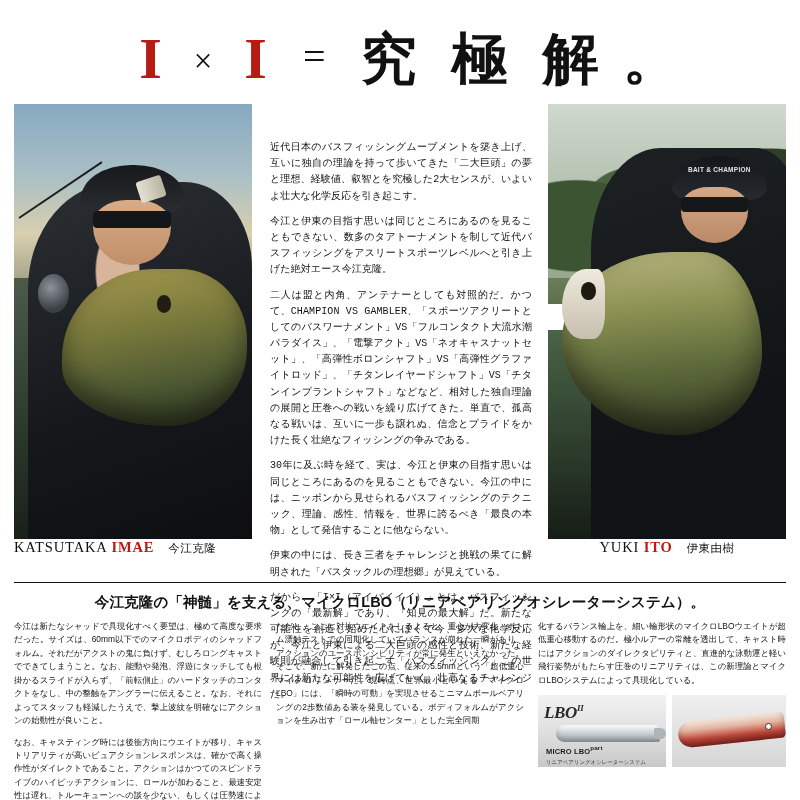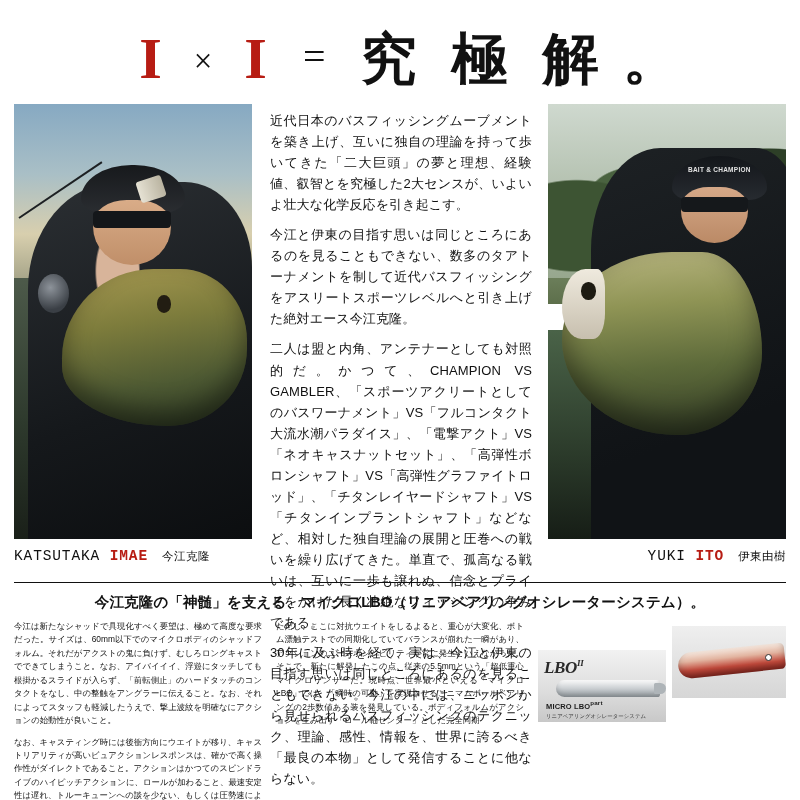--- a/index.html
+++ b/index.html
@@ -83,48 +83,48 @@
     flex-direction: column;
   }
   .photo {
     width: 238px;
     height: 435px;
     position: relative;
     overflow: hidden;
     border: 0;
   }
   .caption {
-    padding-top: 9px;
-    font-family: Liberation Mono, monospace;
+    font-family: Liberation Serif, serif;
     font-size: 14.5px;
     letter-spacing: 0.06em;
     color: #111;
     white-space: nowrap;
   }
   .caption .em {
     color: #b71c13;
     font-weight: 700;
   }
   .caption .jp {
     font-size: 11.5px;
     margin-left: 14px;
     letter-spacing: 0.04em;
   }
-  .caption.right { text-align: right; }
+  .caption.right { text-align: center; }
 
   
   .text-col {
     flex: 1 1 auto;
     padding: 6px 6px 0 8px;
-    font-family: Liberation Sans, sans-serif;
-    font-size: 13px;
+    font-family: Liberation Mono, monospace;
+    font-size: 10px;
     line-height: 1.62;
     letter-spacing: 0.01em;
     color: #111;
     text-align: justify;
+    margin-top: 30px;
   }
   .text-col p { margin: 0 0 9px 0; }
 
   
   .ph-sky {
     position: absolute; left: 0; top: 0; width: 100%; height: 46%;
     background: linear-gradient(180deg,#7fa6bf 0%, #cfd9d6 45%, #e8e2cf 72%, #b9b59a 100%);
   }
   .ph-water {
     position: absolute; left: 0; top: 44%; width: 100%; height: 56%;
@@ -266,21 +266,20 @@
     display: flex;
     gap: 6px;
     align-items: flex-start;
   }
   .prod-left {
     flex: 0 0 128px;
     position: relative;
     height: 72px;
     background: linear-gradient(180deg,#f2f2f2 0%, #dcdcdc 60%, #c8c8c8 100%);
     overflow: hidden;
-    margin-top: 24px;
   }
   .lbo-logo {
     position: absolute; left: 6px; top: 4px;
     font-family: "Liberation Serif", serif;
     font-size: 17px; font-weight: 700; font-style: italic;
     color: #2a2a2a; letter-spacing: -0.02em;
   }
   .lbo-logo sup { font-size: 9px; }
   .lure-body {
     position: absolute; left: 18px; top: 30px; width: 104px; height: 17px;
@@ -385,27 +384,28 @@
       <span>YUKI </span><span class="em">ITO</span><span class="jp">伊東由樹</span>
     </div>
   </div>
 </div>
 
 <div class="rule"></div>
 <div class="subhead">今江克隆の「神髄」を支える、マイクロLBO（リニアベアリングオシレーターシステム）。</div>
 
 <div class="lower">
   <div class="col">
-    <p>今江は新たなシャッドで具現化すべく要望は、極めて高度な要求だった。サイズは、60mm以下でのマイクロボディのシャッドフォルム。それだがアクストの鬼に負けず、むしろロングキャストでできてしまうこと。なお、アイバイイイ、浮遊にタッチしても根掛かるスライドが入らず、「前転側止」のハードタッチのコンタクトをなし、中の整触をアングラーに伝えること。なお、それによってスタッフも軽減したうえで、撃上波紋を明確なにアクションの始動性が良いこと。</p>
+    <p>今江は新たなシャッドで具現化すべく要望は、極めて高度な要求だった。サイズは、60mm以下でのマイクロボディのシャッドフォルム。それだがアクストの鬼に負けず、むしろロングキャストでできてしまうこと。なお、能動や発泡、浮遊にタッチしても根掛かるスライドが入らず、「前転側止」のハードタッチのコンタクトをなし、中の整触をアングラーに伝えること。なお、それによってスタッフも軽減したうえで、撃上波紋を明確なにアクションの始動性が良いこと。</p>
     <p>なお、キャスティング時には後衝方向にウエイトが移り、キャストリアリティが高いビュアクションレスポンスは、確かで高く操作性がダイレクトであること。アクションはかつてのスピンドライブのハイピッチアクションに、ロールが加わること、最速安定性は遅れ、トルーキューンへの談を少ない、もしくは圧勢速による保添流に幅がありトレーキューンしやすいシャッド・・・などなど、そこで新旧を実際雅が取り組んだのだ。これまで築き上げきたオーソドックスなシャッドデザインの基本形から</p>
   </div>
   <div class="col">
     <p>ただし、ここに対抗ウエイトをしるよると、重心が大変化、ボトム漂触テストでの同期化していてバランスが崩れた一瞬があり、アクションのユースポンシビリティが常に発生といえなかった。そこで、新たに解発したこの点、従来の5.5mmという「超低重心マイクロリンサーだ。現時点、世界最小といえる「マイクロLBO」には、「瞬時の可動」を実現させるこニマムボールベアリングの2歩数値ある装を発見している。ボディフォルムがアクションを生み出す「ロール軸センター」とした完全同期</p>
   </div>
   <div class="col">
+    <p>化するバランス輪上を、細い輪形状のマイクロLBOウエイトが超低重心移動するのだ。極小ルアーの常離を透出して、キャスト時にはアクションのダイレクタビリティと、直進的な泳動運と軽い飛行姿勢がもたらす圧巻のリニアリティは、この新理論とマイクロLBOシステムによって具現化している。</p>
     <div class="product">
       <div class="prod-left">
         <div class="lbo-logo"><span>LBO</span><sup>II</sup></div>
         <div class="lure-body"></div>
         <div class="micro-label"><span>MICRO LBO</span><sup>part</sup></div>
         <div class="micro-sub">リニアベアリングオシレーターシステム</div>
       </div>
       <div class="prod-right">
         <div class="shad"></div>
         <div class="shad-eye"></div>

